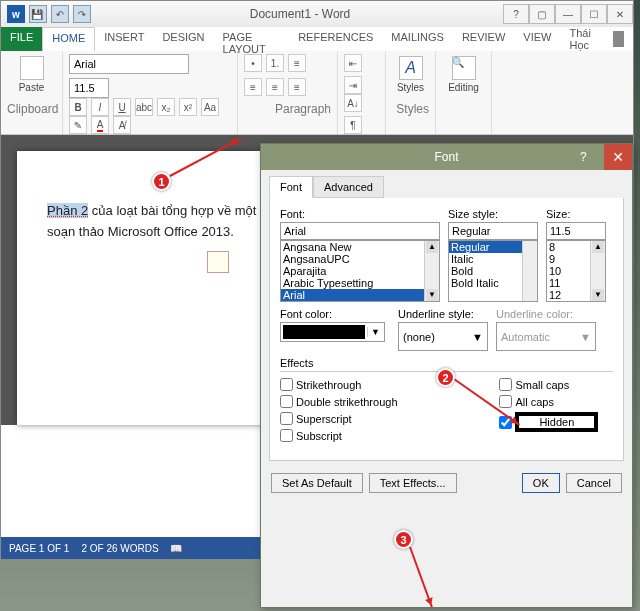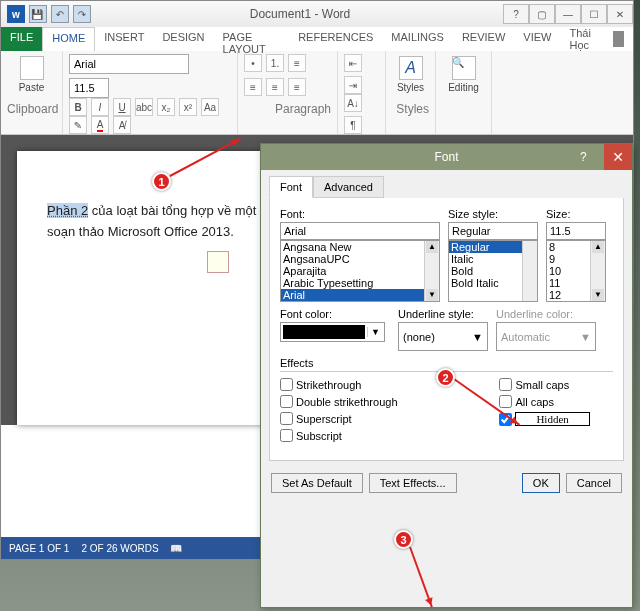--- a/index.html
+++ b/index.html
@@ -69,21 +69,21 @@
 .dlg-buttons{display:flex;justify-content:space-between;padding:6px 10px 8px;gap:6px;}
 .dlg-buttons .left{display:flex;gap:6px;}
 .dlg-buttons .right{display:flex;gap:6px;}
 .dlg-buttons button{font-size:11px;padding:3px 10px;border:1px solid #999;background:#f0f0f0;cursor:pointer;}
 .dlg-buttons .ok{border:1px solid #1a5fb4;}
 
 
 .callout{position:absolute;width:19px;height:19px;background:#d22;color:#fff;border-radius:50%;font-size:11px;font-weight:bold;display:flex;align-items:center;justify-content:center;border:2px solid #fff;box-shadow:0 0 3px rgba(0,0,0,0.5);z-index:50;}
 .arrow{position:absolute;background:#d22;height:2px;transform-origin:left center;z-index:49;}
 .arrow::after{content:'';position:absolute;right:-2px;top:-3px;border:4px solid transparent;border-left:7px solid #d22;}
-.hidden-box{border:1px solid #000000;padding:0 20px;font-family:Liberation Serif, serif;}
+.hidden-box{border:4px solid #000000;padding:0 20px;}
 </style>
 </head>
 <body>
 
 <div class="word-window">
   <div class="titlebar">
     <div class="qat">
       <div class="app">w</div>
       <div>💾</div>
       <div>↶</div>

